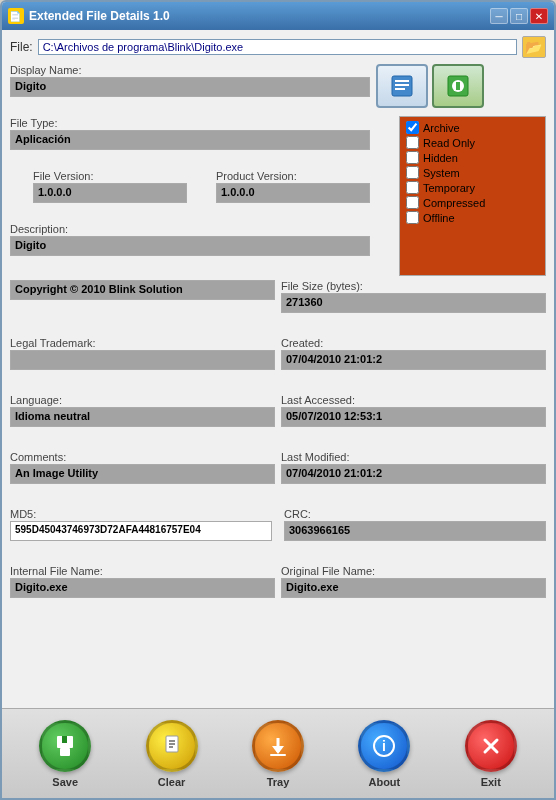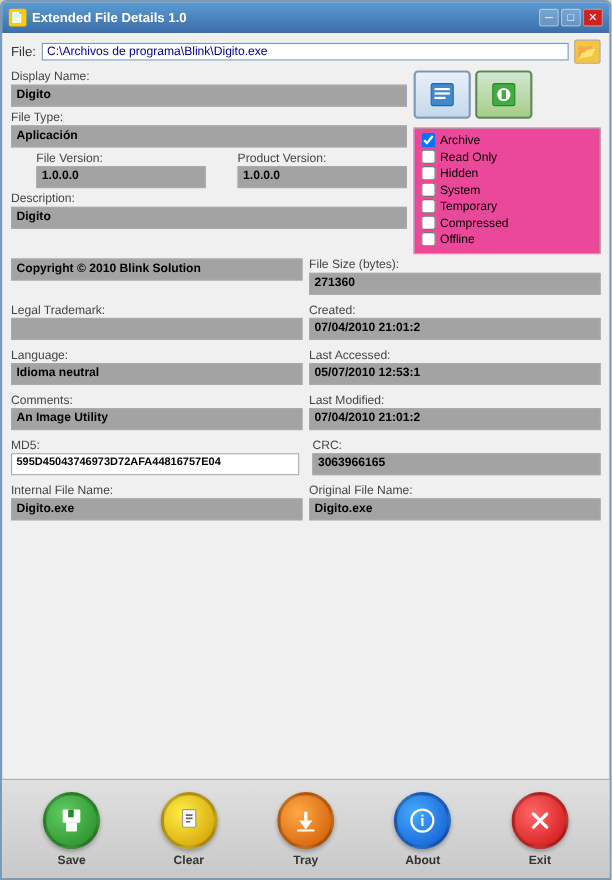--- a/index.html
+++ b/index.html
@@ -112,21 +112,21 @@
     .left-panel {
       flex: 1;
     }
     .right-panel {
       width: 170px;
       display: flex;
       flex-direction: column;
       gap: 4px;
     }
     .field-group {
-      margin-bottom: 4px;
+      margin-bottom: 20px;
     }
     .field-label {
       font-size: 11px;
       color: #444;
       margin-bottom: 1px;
     }
     .field-value {
       background: #a3a3a3;
       border: 1px solid #aaa;
       padding: 2px 4px;
@@ -160,23 +160,24 @@
       justify-content: center;
       cursor: pointer;
       font-size: 20px;
     }
     .icon-btn-large.active {
       background: linear-gradient(to bottom, #d0e8d0, #a8cc88);
       border-color: #5a8a5a;
     }
     .checkboxes-box {
       border: 1px solid #aaa;
-      background: #ec4899;
+      background: #c2410c;
       padding: 4px 6px;
       flex: 1;
+      margin-left: 23px;
     }
     .checkbox-row {
       display: flex;
       align-items: center;
       gap: 4px;
       margin-bottom: 2px;
       font-size: 11px;
     }
     .checkbox-row input[type=checkbox] {
       width: 13px;

